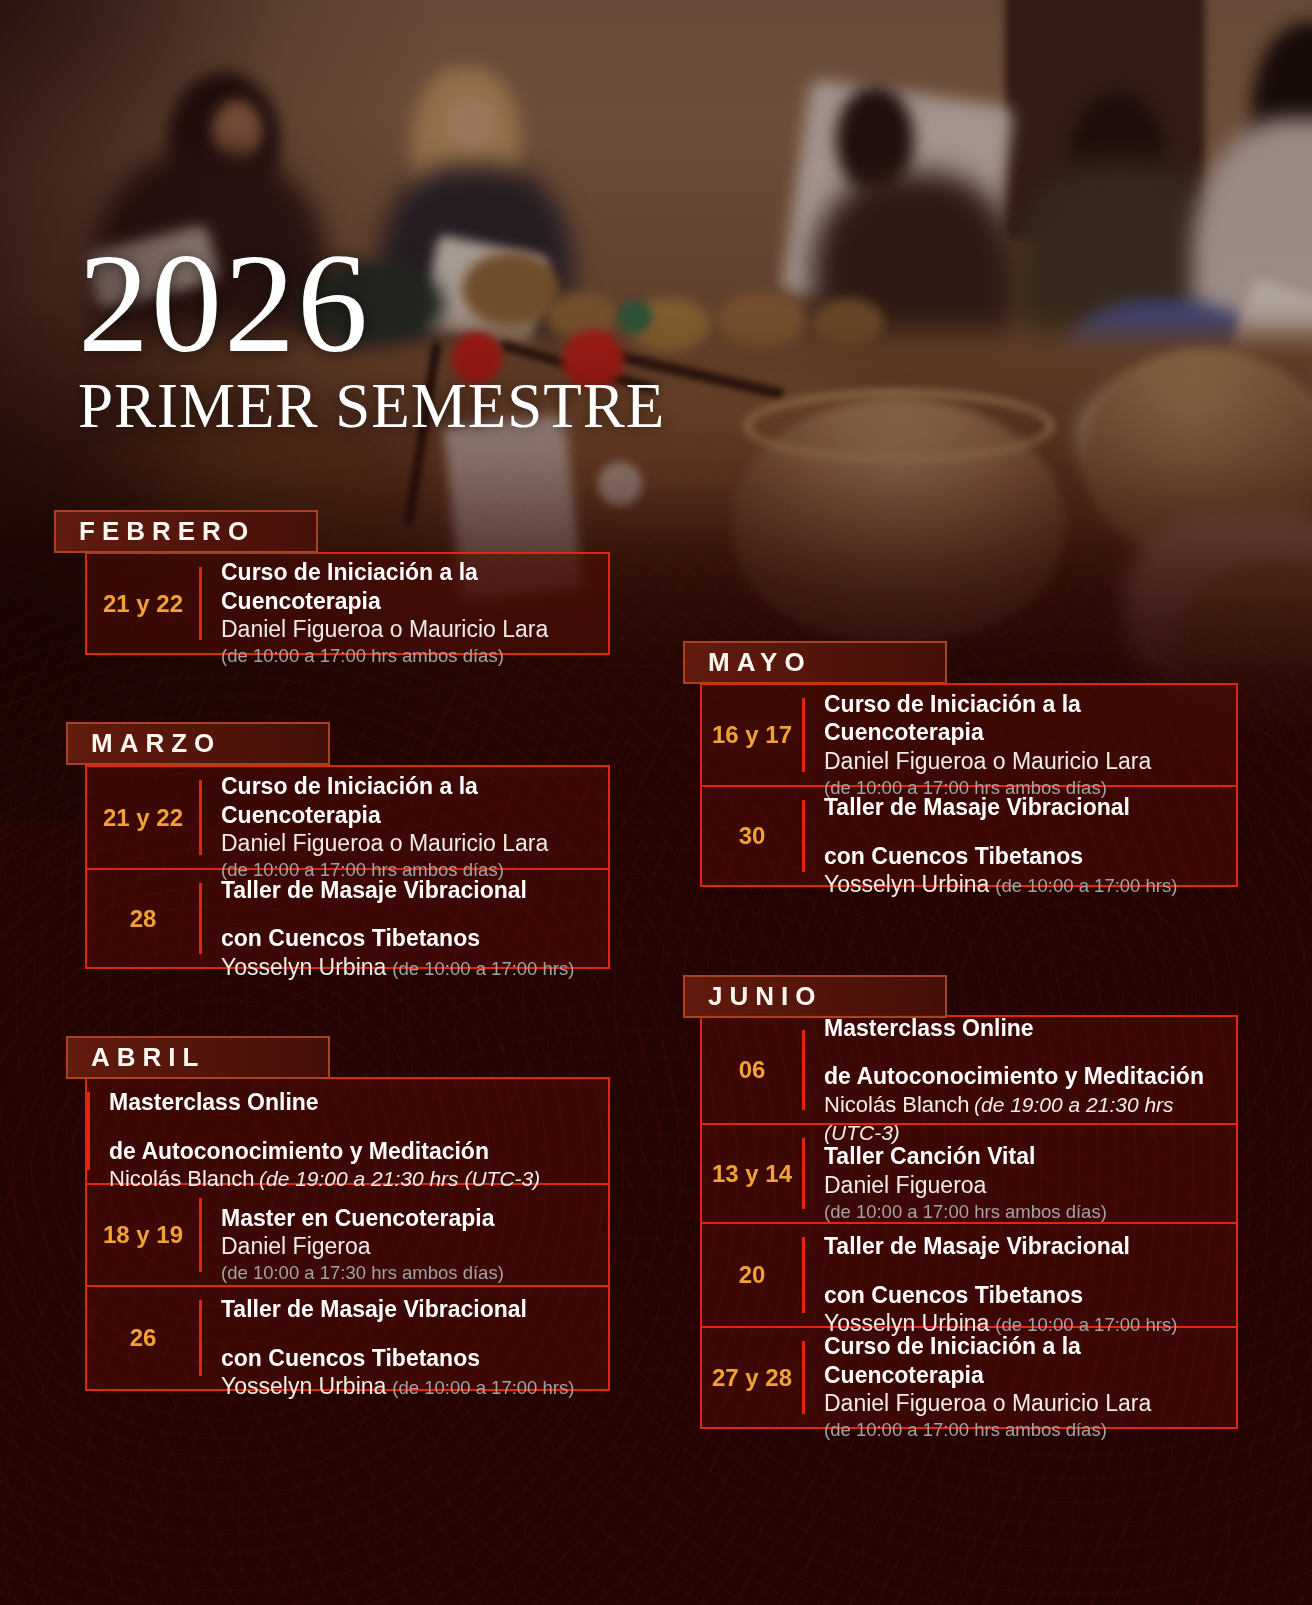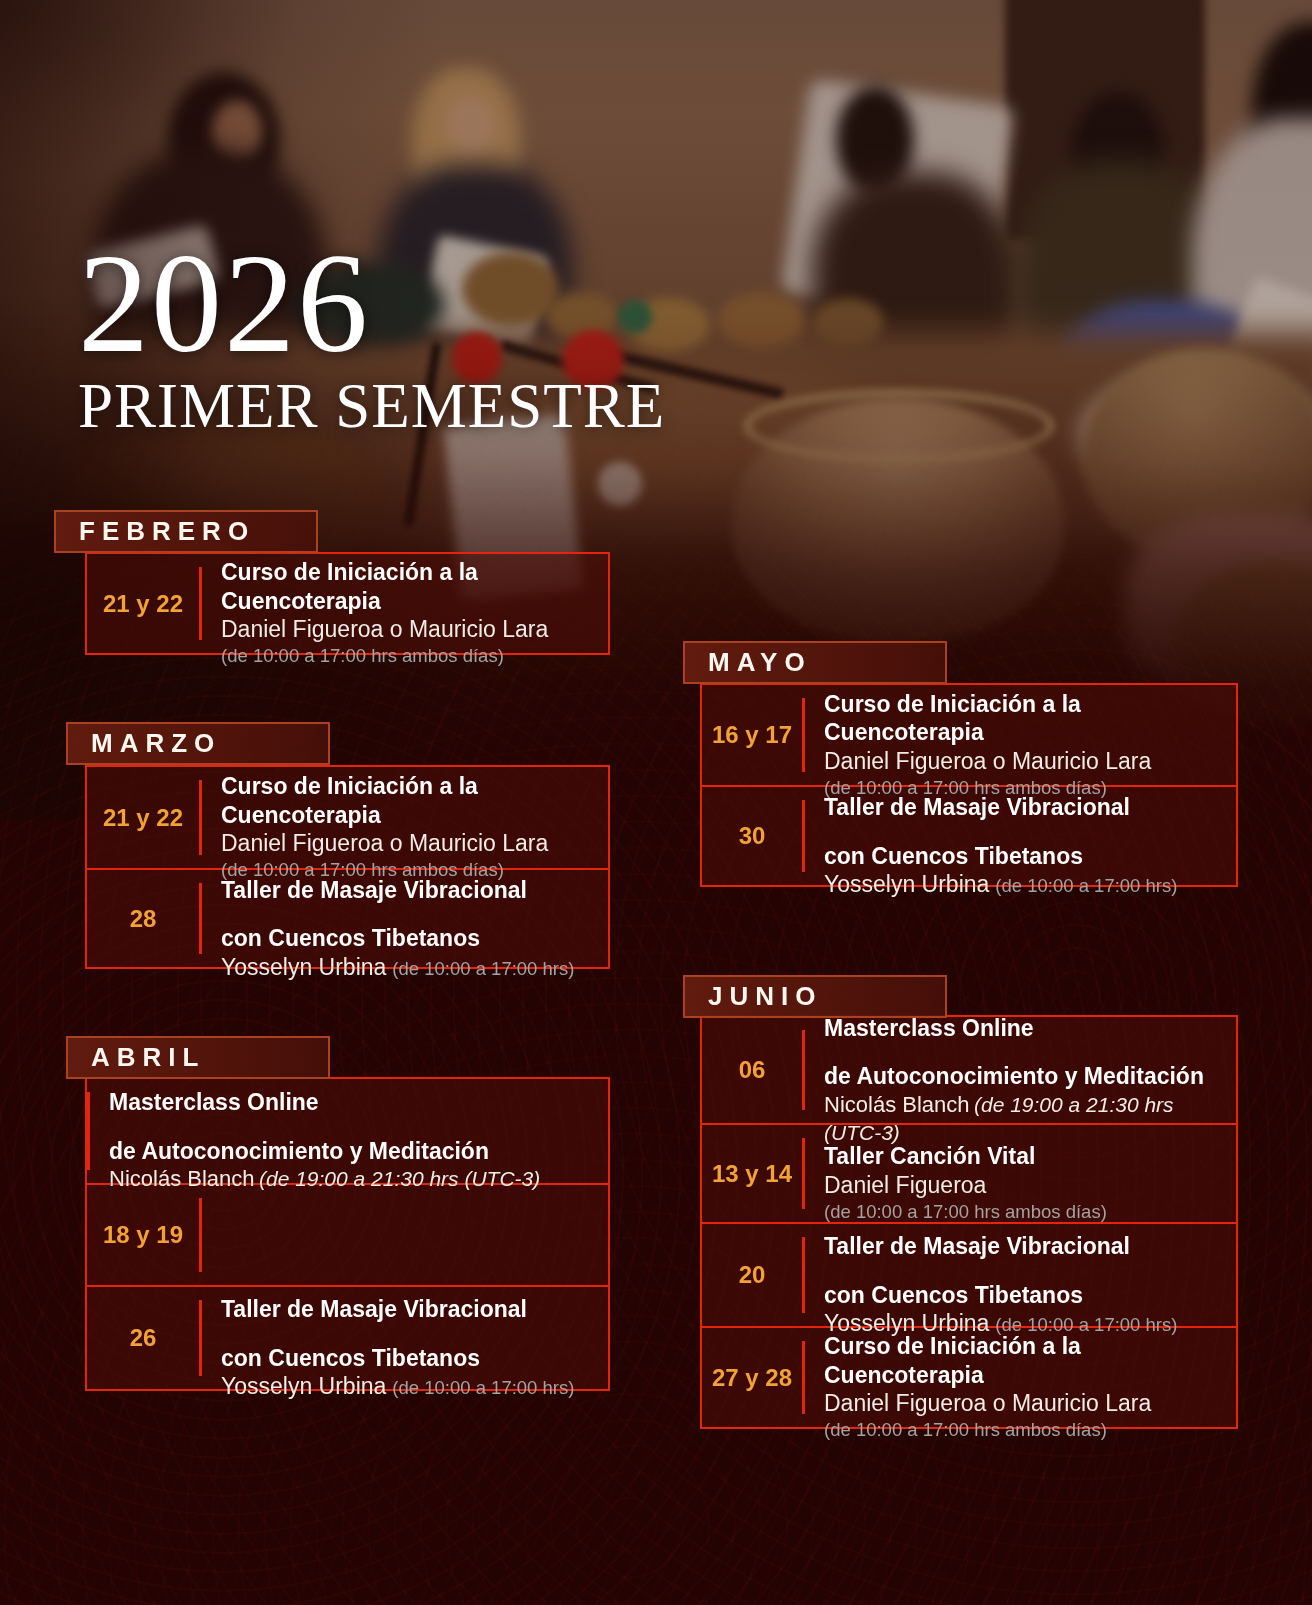--- a/index.html
+++ b/index.html
@@ -182,20 +182,25 @@
       <div class="vline"></div>
       <div class="content">
         <div class="t">Masterclass Online</div>
         <div class="t">de Autoconocimiento y Meditación</div>
         <div class="inline-line"><span class="pn">Nicolás Blanch</span> <span class="ti">(de 19:00 a 21:30  hrs (UTC-3)</span></div>
       </div>
     </div>
     <div class="row" style="height:102px;">
       <div class="date">18 y 19</div>
       <div class="vline"></div>
+      <div class="content">
+        <div class="t">Master en Cuencoterapia</div>
+        <div class="n">Daniel Figeroa</div>
+        <div class="s">(de 10:00 a 17:30 hrs ambos días)</div>
+      </div>
     </div>
     <div class="row" style="height:104px;">
       <div class="date">26</div>
       <div class="vline"></div>
       <div class="content">
         <div class="t">Taller de Masaje Vibracional</div>
         <div class="t">con Cuencos Tibetanos</div>
         <div class="inline-line"><span class="n">Yosselyn Urbina</span><span class="s">(de 10:00 a 17:00 hrs)</span></div>
       </div>
     </div>

